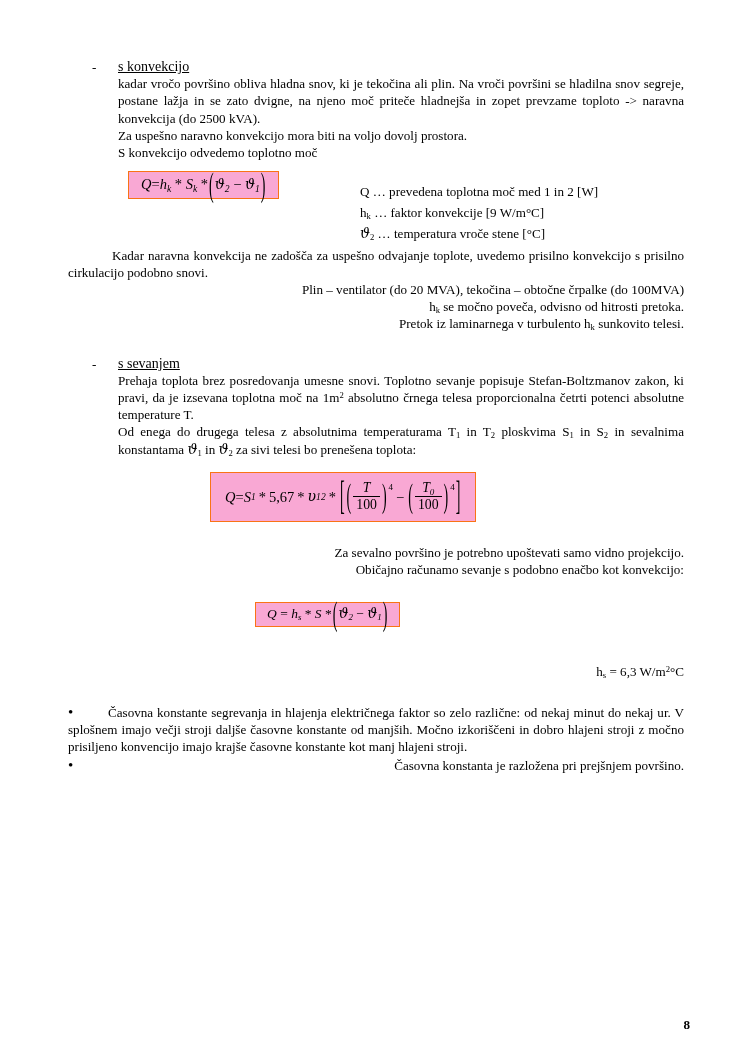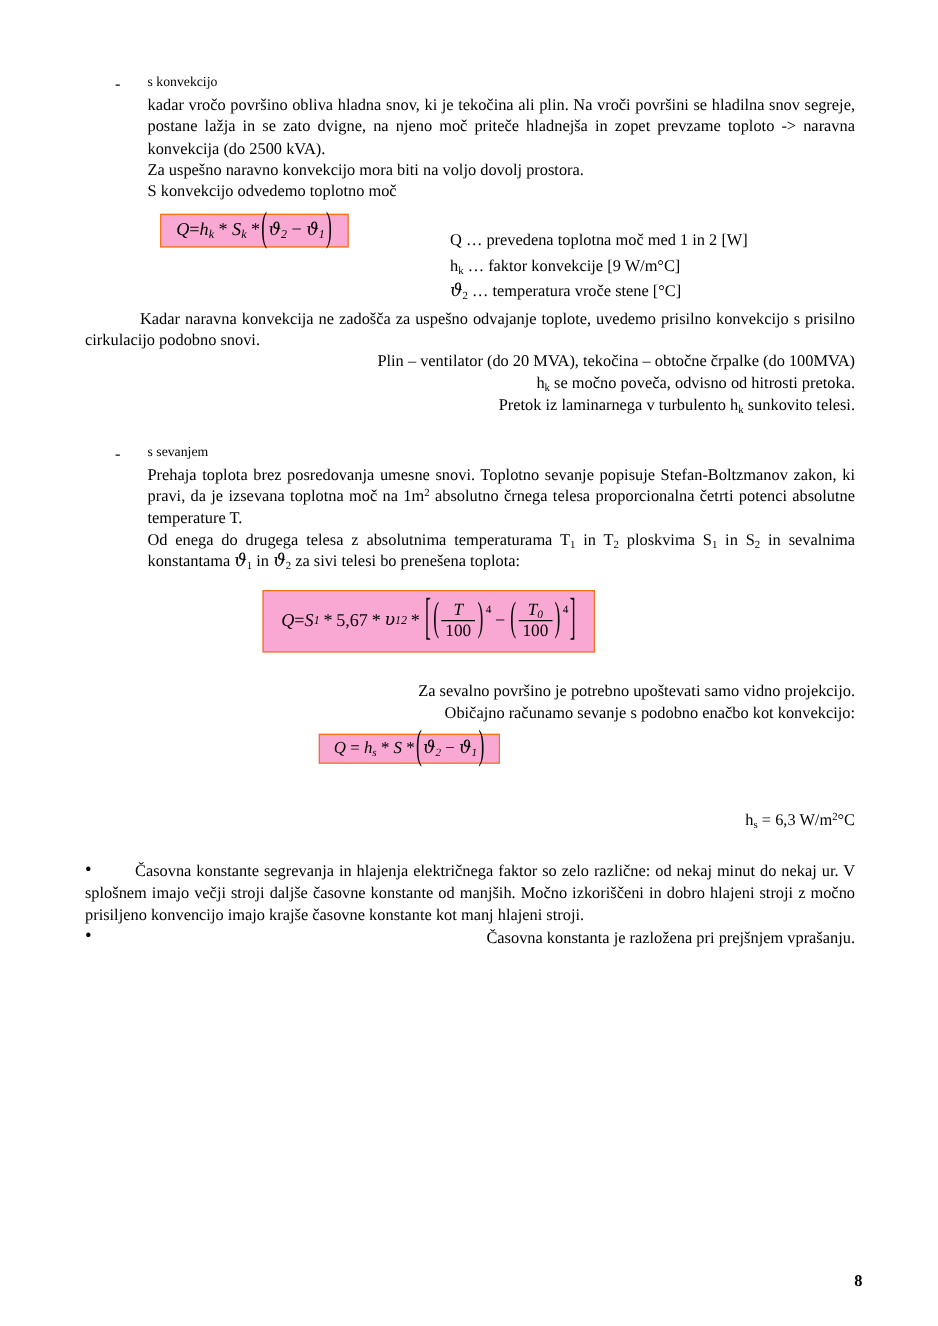--- a/index.html
+++ b/index.html
@@ -40,21 +40,22 @@
     margin: 0;
   }
   .dash-marker {
     position: absolute;
     left: 24px;
     top: 0;
     font-size: 13.1px;
     line-height: 17.2px;
   }
   .dash-title {
-    font-size: 11px;
+    text-decoration: underline;
+    font-size: 14px;
     line-height: 17.2px;
   }
   .dash-body {
     font-size: 13.1px;
     line-height: 17.2px;
     text-align: justify;
   }
   .dash-body.left { text-align: left; }
 
   .bullet-item {
@@ -240,21 +241,21 @@
             <span class="brack-big">]</span>
         </span>
       </span>
     </div>
 
     <div style="margin-top:22px; padding-left:50px;">
       <div class="para nojust">Za sevalno površino je potrebno upoštevati samo vidno projekcijo.</div>
       <div class="para nojust">Običajno računamo sevanje s podobno enačbo kot konvekcijo:</div>
     </div>
 
-    <div style="margin-top:9px; padding-left:187px;">
+    <div style="margin-top:24px; padding-left:187px;">
       <span class="eqbox" style="font-size:13.5px;padding:2px 11px;">
         <span>Q</span>
         <span class="eq-upright">=</span>
         <span>h</span><sub>s</sub>
         <span class="eq-upright">*</span>
         <span>S</span>
         <span class="eq-upright">*</span><span class="paren-big">(</span><span class="vartheta">ϑ</span><sub>2</sub>
         <span class="eq-upright">−</span>
         <span class="vartheta">ϑ</span><sub>1</sub><span class="paren-big">)</span>
       </span>
@@ -264,21 +265,21 @@
 
     <div style="margin-top:24px;">
       <div class="bullet-item">
         <span class="bullet-dot">•</span>
         <div class="bullet-text">Časovna konstante segrevanja in hlajenja električnega faktor so zelo različne: od nekaj minut do nekaj ur. V splošnem imajo večji stroji daljše časovne konstante od manjših. Močno izkoriščeni in dobro hlajeni stroji z močno prisiljeno konvencijo imajo krajše časovne konstante kot manj hlajeni stroji.</div>
       </div>
       <div class="bullet-item" style="margin-top:1px;">
         <span class="bullet-dot">•</span>
         <div class="bullet-text"></div>
       </div>
-      <div class="para nojust">Časovna konstanta je razložena pri prejšnjem vprašanju.</div>
+      <div class="para nojust">Časovna konstanta je razložena pri prejšnjem površino.</div>
     </div>
 
   </div>
 
   <div class="legend">
     <div class="row"><span>Q</span> <span>… prevedena toplotna moč med 1 in 2 [W]</span></div>
     <div class="row"><span>h</span><sub>k</sub> <span>…  faktor konvekcije [9 W/m°C]</span></div>
     <div class="row tall"><span class="vartheta">ϑ</span><sub>2</sub> <span>… temperatura vroče stene [°C]</span></div>
   </div>
 

